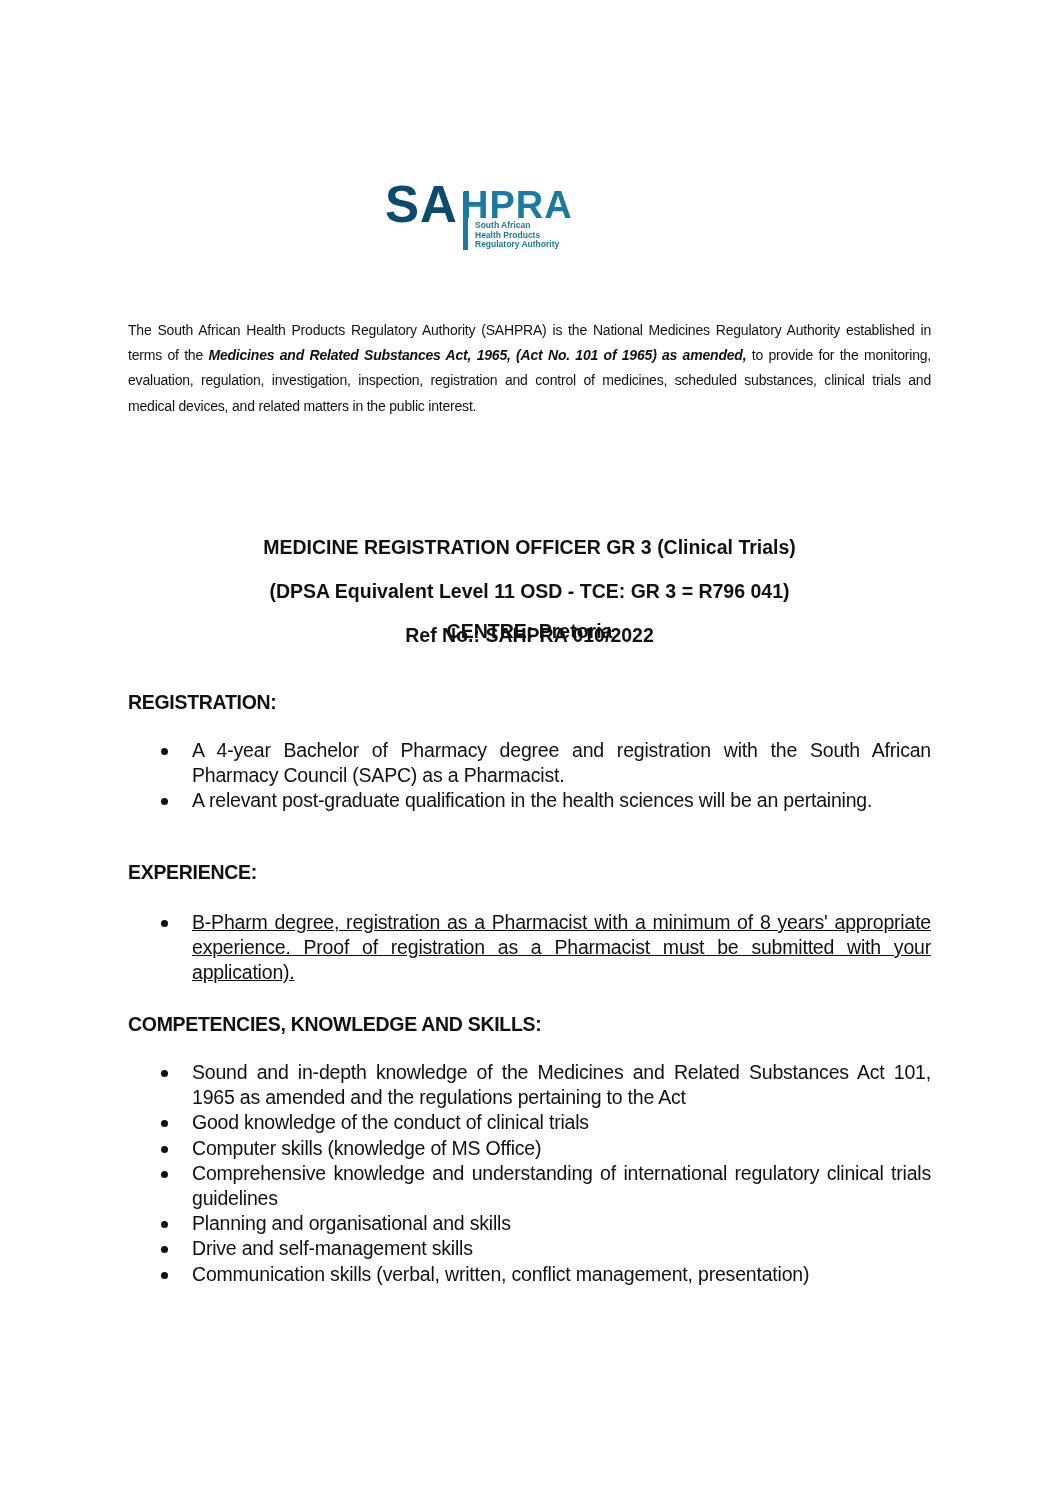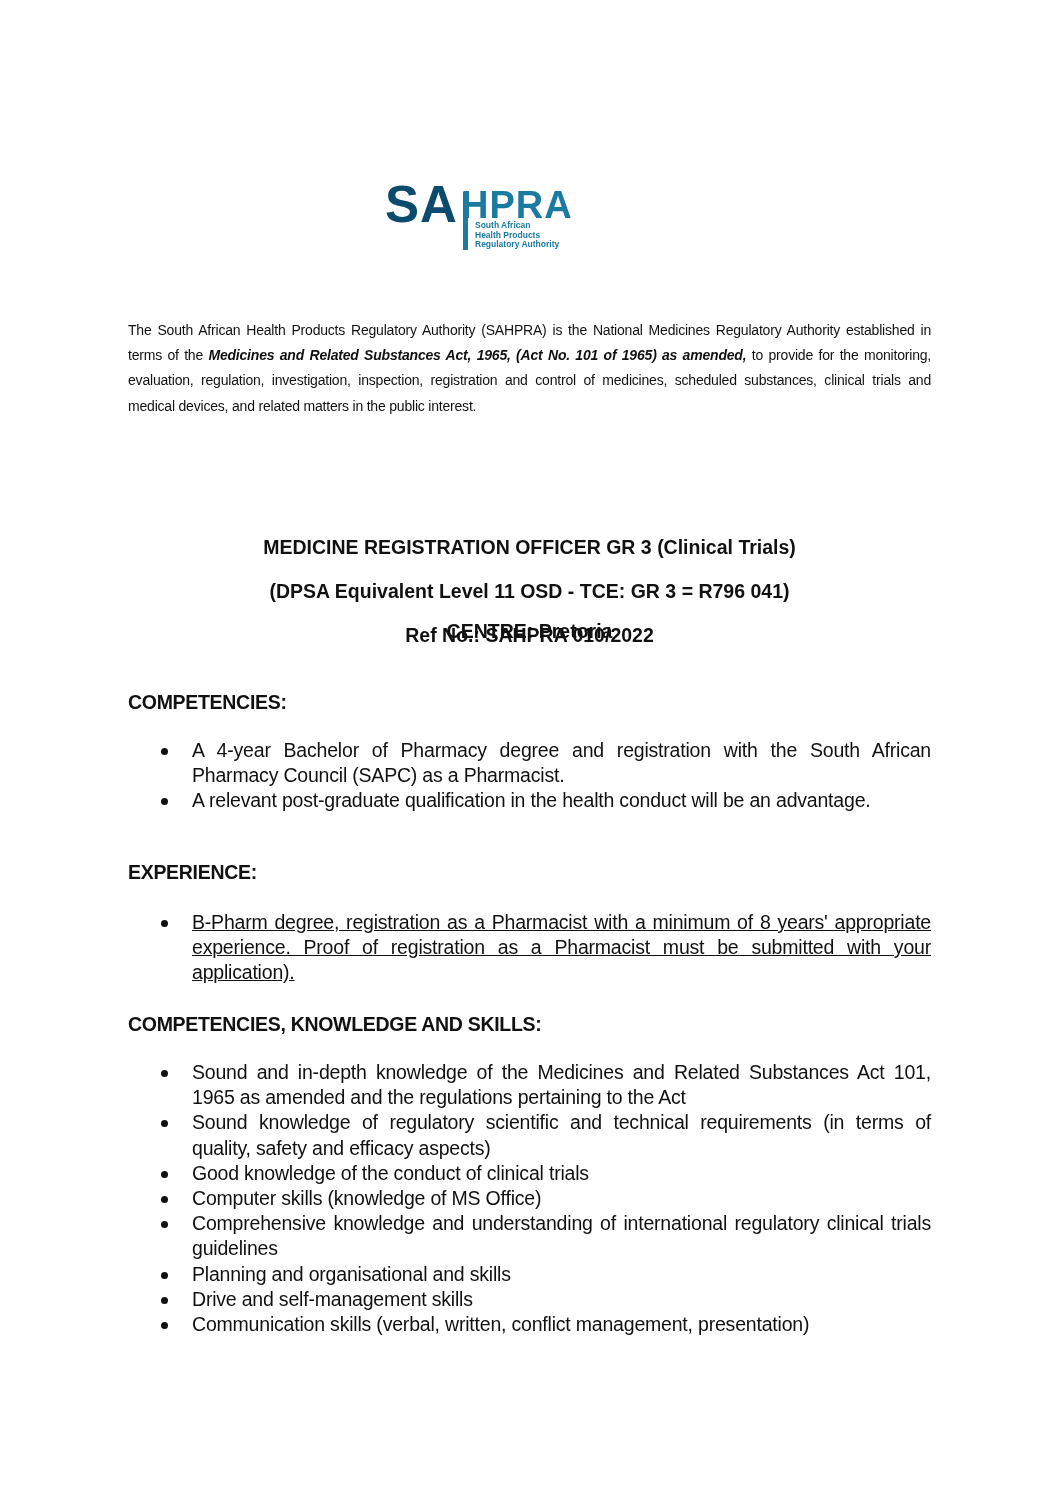--- a/index.html
+++ b/index.html
@@ -162,35 +162,34 @@
   <p class="text-block intro" style="margin:0;"><span>The South African Health Products Regulatory Authority (SAHPRA) is the National Medicines Regulatory Authority established in terms of the </span><span class="emph">Medicines and Related Substances Act, 1965, (Act No. 101 of 1965) as amended,</span><span> to provide for the monitoring, evaluation, regulation, investigation, inspection, registration and control of medicines, scheduled substances, clinical trials and medical devices, and related matters in the public interest.</span></p>
 
   <div class="center-block title-block">
     <span class="t-line">MEDICINE REGISTRATION OFFICER GR 3 (Clinical Trials)</span>
     <span class="t-line">(DPSA Equivalent Level 11 OSD - TCE: GR 3 = R796 041)</span>
     <span class="t-line">Ref No.: SAHPRA 010/2022</span>
   </div>
 
   <div class="center-block centre">CENTRE: Pretoria</div>
 
-  <div class="heading h-req">COMPETENCIES:</div>
+  <div class="heading h-req">REGISTRATION:</div>
   <ul class="bullets ul-req">
     <li><span class="dot"></span><span>A 4-year Bachelor of Pharmacy degree and registration with the South African Pharmacy Council (SAPC) as a Pharmacist.</span></li>
-    <li><span class="dot"></span><span>A relevant post-graduate qualification in the health conduct will be an advantage.</span></li>
+    <li><span class="dot"></span><span>A relevant post-graduate qualification in the health sciences will be an pertaining.</span></li>
   </ul>
 
   <div class="heading h-exp">EXPERIENCE:</div>
   <ul class="bullets ul-exp">
     <li><span class="dot"></span><span>B-Pharm degree, registration as a Pharmacist with a minimum of 8 years' appropriate experience. Proof of registration as a Pharmacist must be submitted with your application).</span></li>
   </ul>
 
   <div class="heading h-comp">COMPETENCIES, KNOWLEDGE AND SKILLS:</div>
   <ul class="bullets ul-comp">
     <li><span class="dot"></span><span>Sound and in-depth knowledge of the Medicines and Related Substances Act 101, 1965 as amended and the regulations pertaining to the Act</span></li>
-    <li><span class="dot"></span><span>Sound knowledge of regulatory scientific and technical requirements (in terms of quality, safety and efficacy aspects)</span></li>
     <li><span class="dot"></span><span>Good knowledge of the conduct of clinical trials</span></li>
     <li><span class="dot"></span><span>Computer skills (knowledge of MS Office)</span></li>
     <li><span class="dot"></span><span>Comprehensive knowledge and understanding of international regulatory clinical trials guidelines</span></li>
     <li><span class="dot"></span><span>Planning and organisational and skills</span></li>
     <li><span class="dot"></span><span>Drive and self-management skills</span></li>
     <li><span class="dot"></span><span>Communication skills (verbal, written, conflict management, presentation)</span></li>
   </ul>
 
 </div>
 

